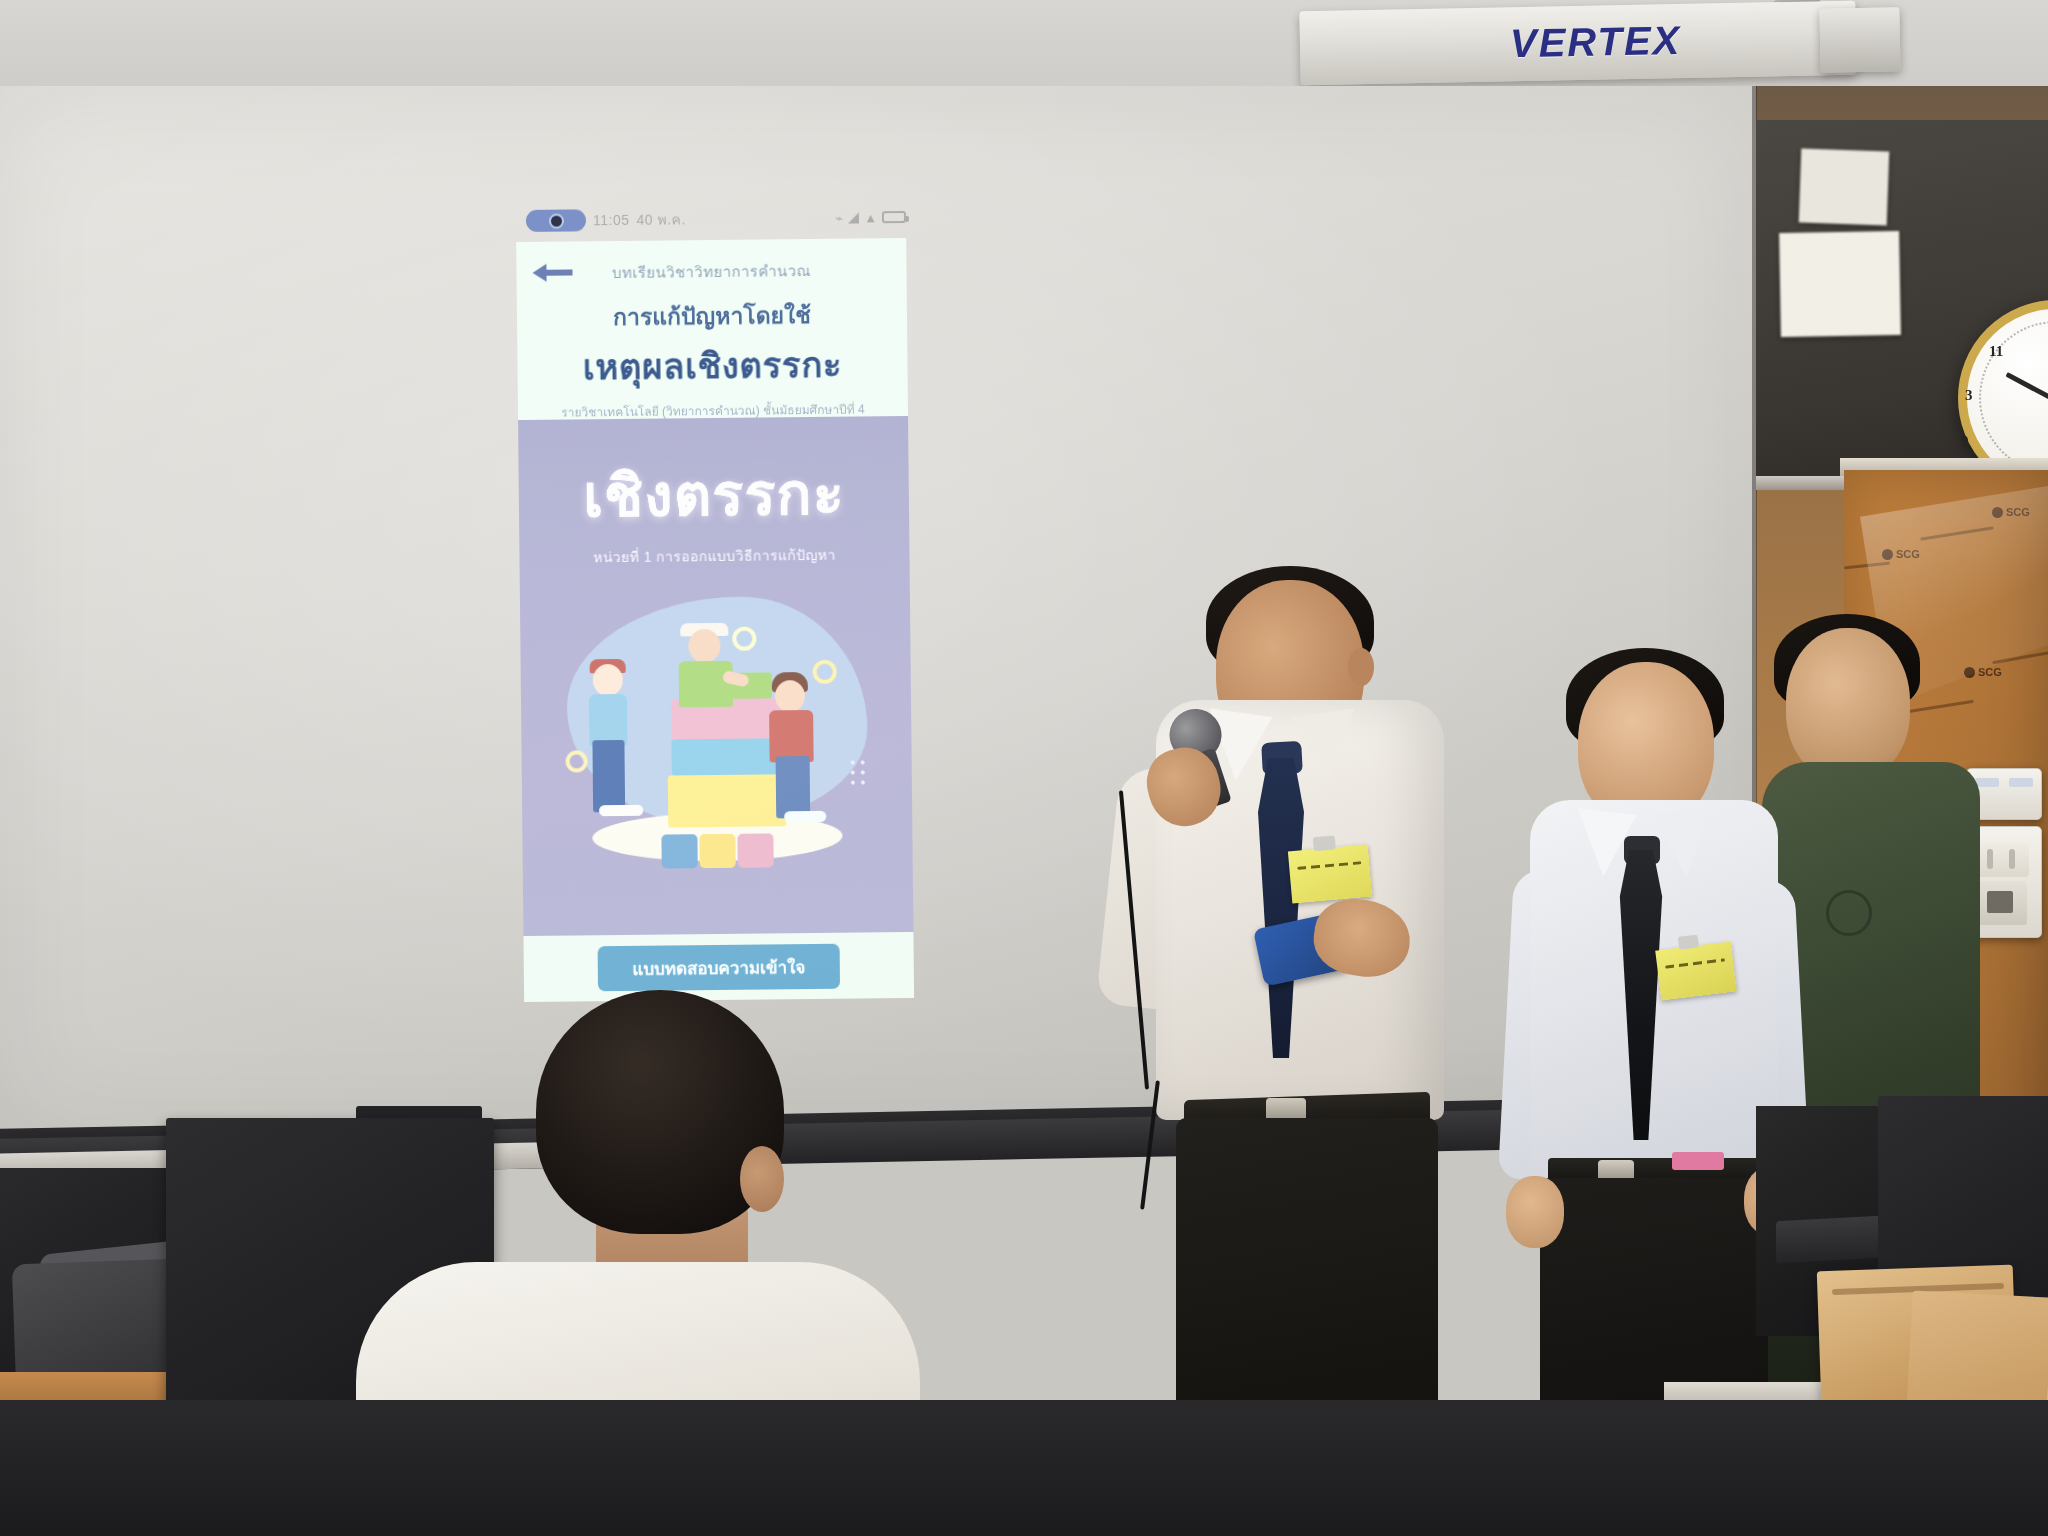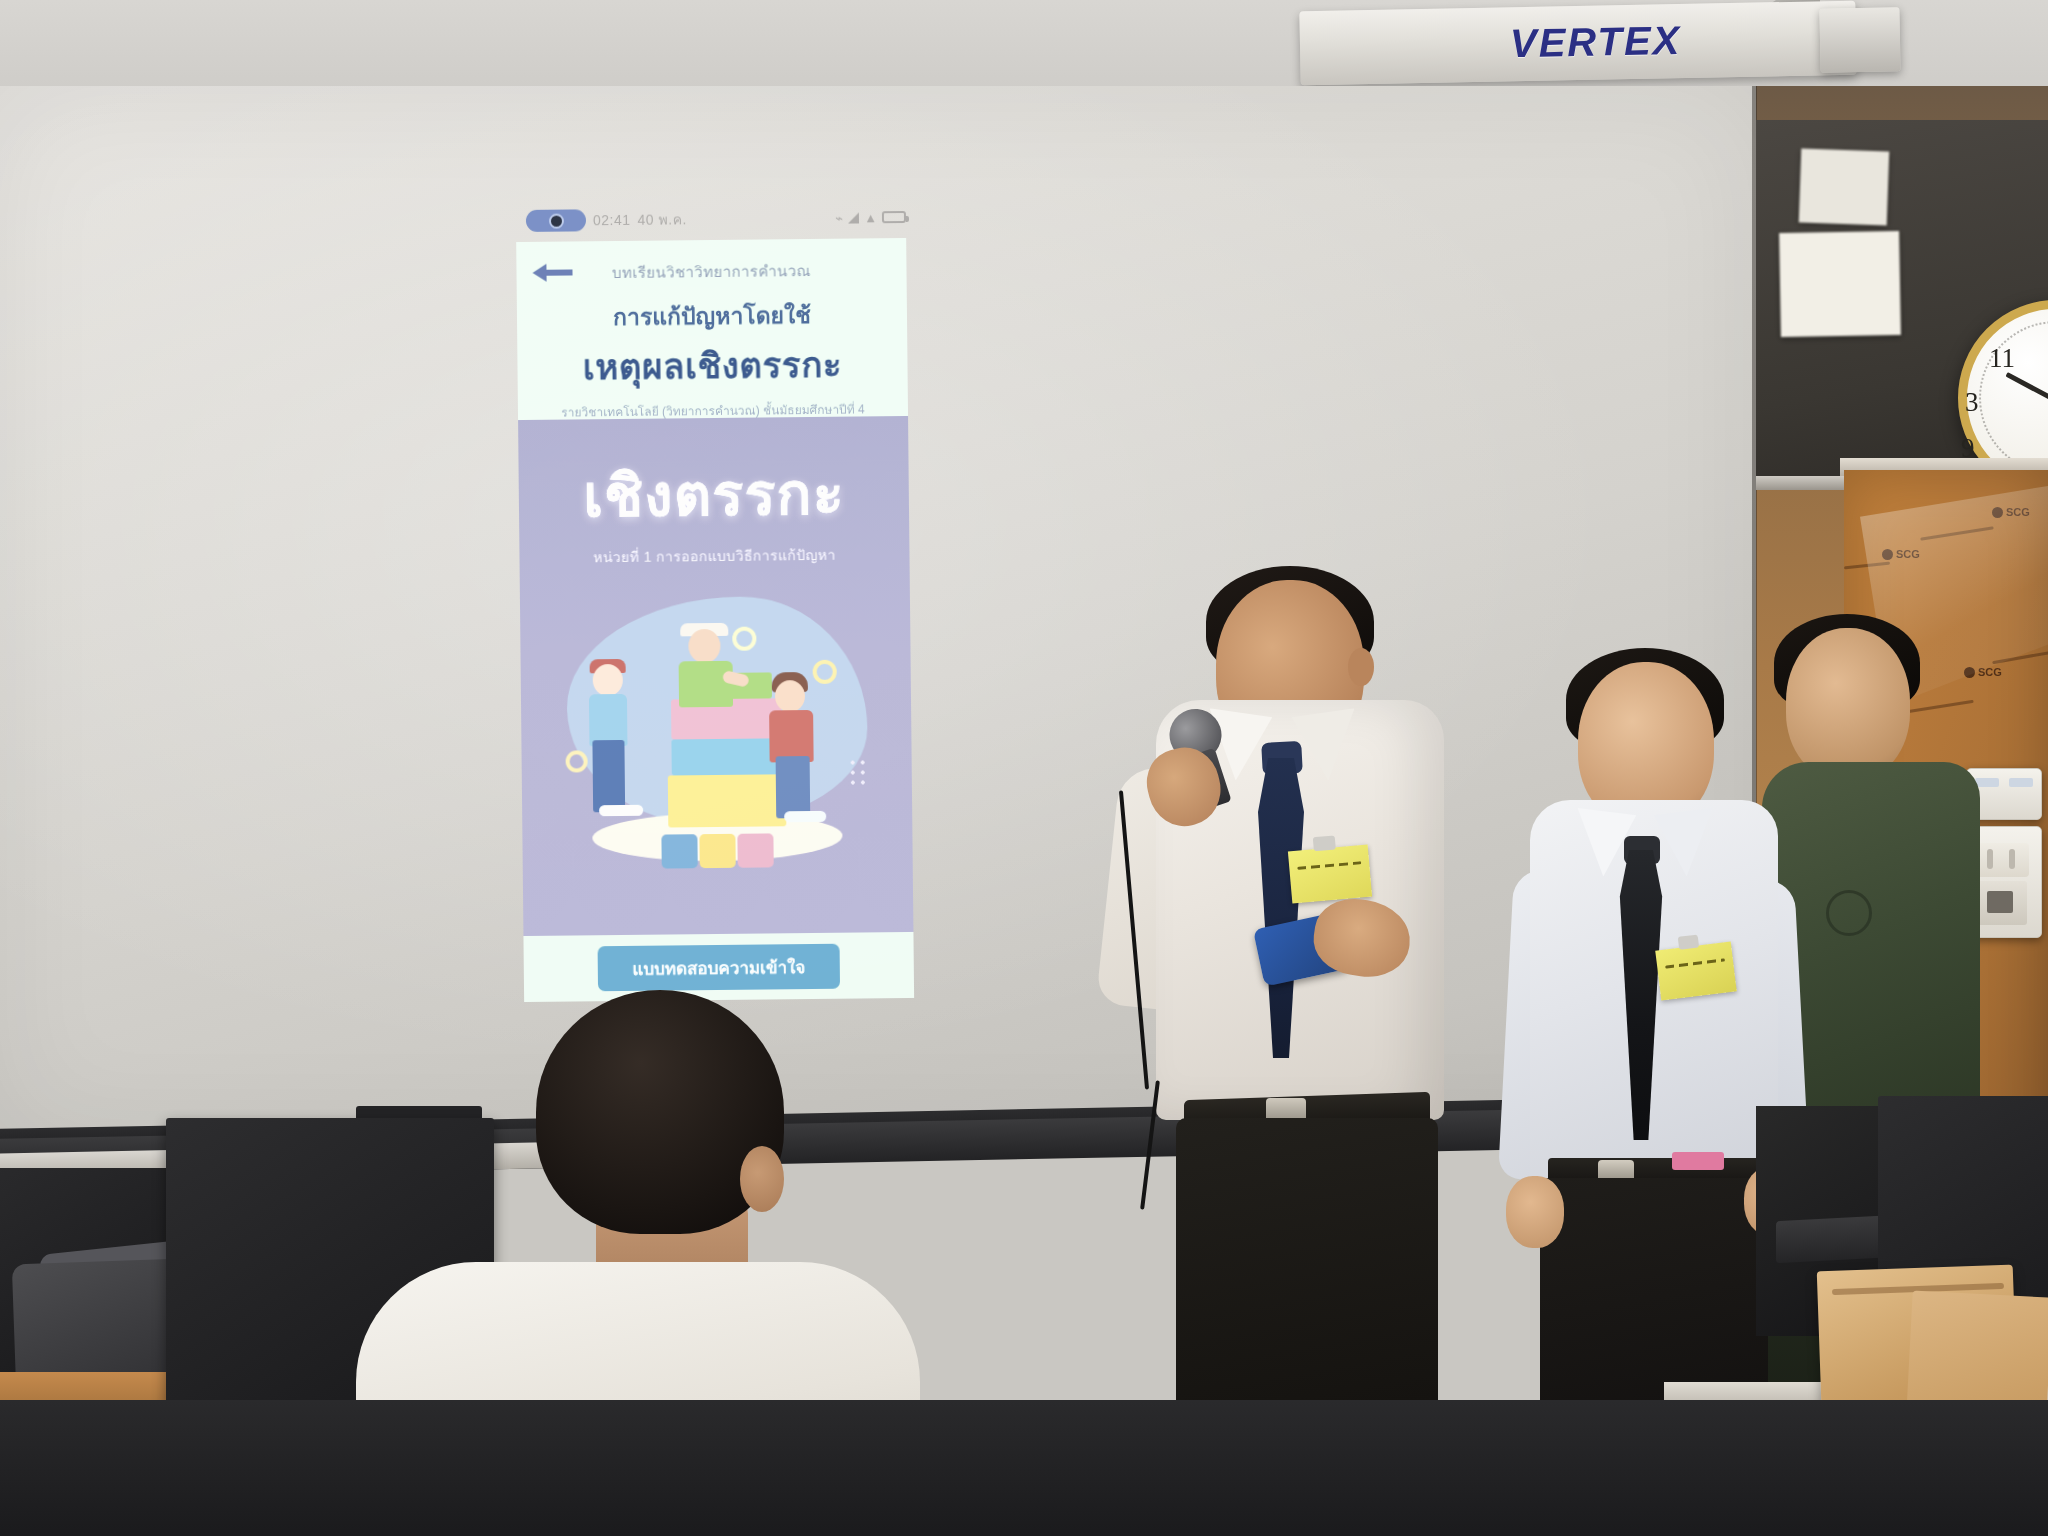--- a/index.html
+++ b/index.html
@@ -313,21 +313,21 @@
 
   
   .clock{
     position:absolute; left:1958px; top:300px; width:196px; height:196px;
     border-radius:50%;
     background:radial-gradient(circle at 34% 30%,#ffffff 0%,#f3f1ea 62%,#e3e0d7 100%);
     border:9px solid #cda94e;
     box-shadow:0 6px 18px rgba(0,0,0,.45);
   }
   .clock .num{
-    position:absolute; font-size:27px; color:#26241f; font-weight:400;
+    position:absolute; font-size:15px; color:#26241f; font-weight:700;
     font-family:"Liberation Serif", serif;
   }
   .clock .tickring{
     position:absolute; inset:12px; border-radius:50%;
     border:2px dotted rgba(60,58,52,.35);
   }
   .clock .hand{
     position:absolute; left:50%; top:50%; transform-origin:0 50%;
     background:#2a2824; border-radius:2px;
   }
@@ -685,21 +685,21 @@
     <div class="screen-vign"></div>
   </div>
   <div class="baseboard"></div>
 
   <div class="proj">
 
     <div class="proj-status">
       <div class="cam-pill">
         <div class="cam-dot"></div>
       </div>
-      <span class="status-time">02:41</span>
+      <span class="status-time">11:05</span>
       <span class="status-time">40 พ.ค.</span>
       <span class="status-right">
         <span>⌁</span>
         <span class="sig-tri"></span>
         <span>▲</span>
         <span class="batt"></span>
       </span>
     </div>
 
     <div class="proj-header">

